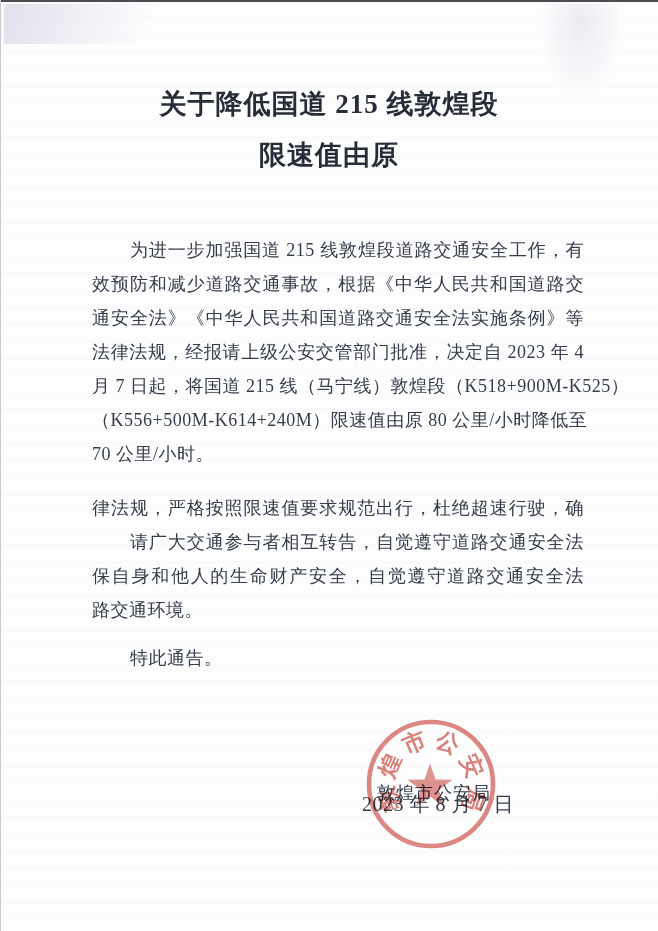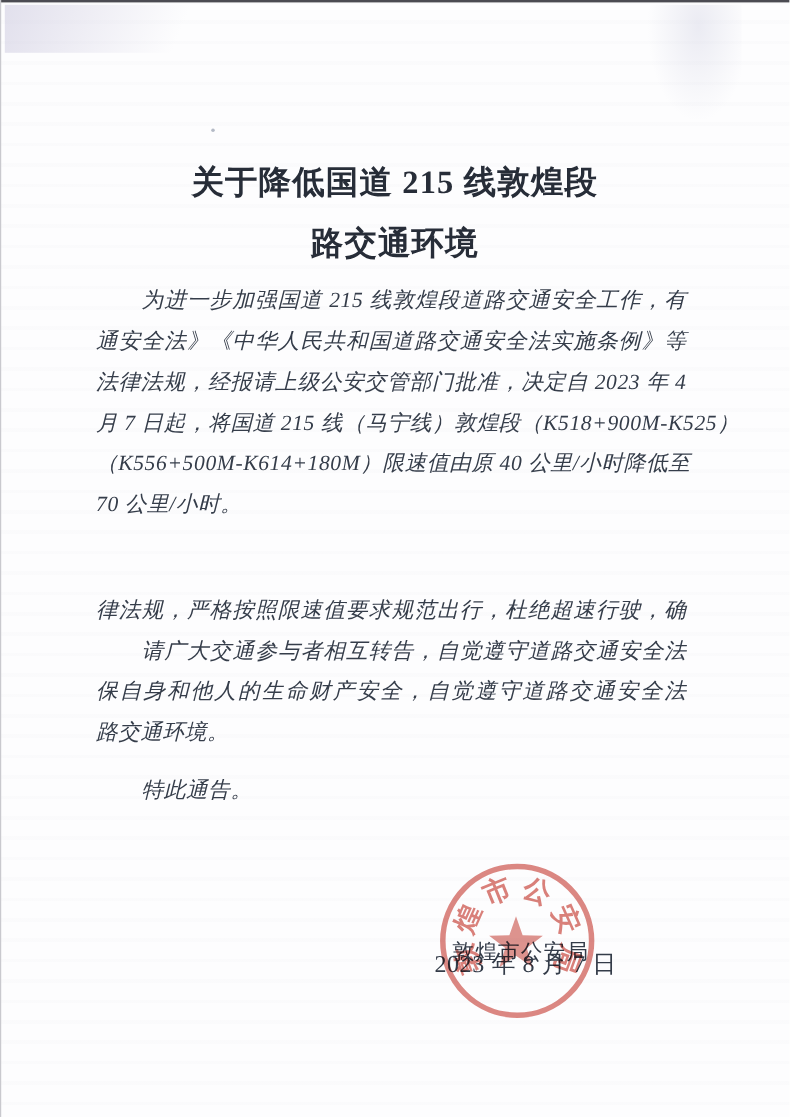--- a/index.html
+++ b/index.html
@@ -31,25 +31,24 @@
     background:radial-gradient(ellipse at 55% 18%, rgba(205,206,224,0.38), rgba(205,206,224,0) 68%);
   }
   .speck{
     position:absolute;left:176px;top:107px;width:3px;height:3px;border-radius:50%;
     background:#8e96a8;opacity:.65;
   }
   .title-line{
     position:absolute;left:0;width:658px;text-align:center;
     font-size:27px;line-height:36px;font-weight:700;color:#272d38;
     letter-spacing:1px;
-    margin-top:48px;
   }
   .title-1{top:86px;}
   .title-2{top:137px;}
-  .para{position:absolute;left:80px;width:492px;font-style:italic;}
+  .para{position:absolute;left:92px;width:492px;}
   .p1{top:233px;} .p2{top:491px;} .p3{top:641px;}
   .bline{
     height:34px;line-height:34px;font-size:18px;color:#353d4a;
     text-align:justify;text-align-last:justify;text-justify:inter-character;
     white-space:nowrap;letter-spacing:0.5px;
   }
   .bline.last{text-align:left;text-align-last:left;}
   .bline.first{text-indent:38px;}
   .sig-org{
     position:absolute;left:377px;top:780px;font-size:18px;line-height:26px;
@@ -72,28 +71,29 @@
 <body>
 
 <div class="scan-banding"></div>
 <div class="top-edge-line"></div>
 <div class="left-edge-line"></div>
 <div class="corner-wash"></div>
 <div class="top-smudge"></div>
 <div class="speck"></div>
 
 <div class="title-line title-1">关于降低国道 215 线敦煌段</div>
-<div class="title-line title-2">路交通环境</div>
+<div class="title-line title-2">限速值由原</div>
 
 <div class="para p1">
   <div class="bline first">为进一步加强国道 215 线敦煌段道路交通安全工作，有</div>
+  <div class="bline">效预防和减少道路交通事故，根据《中华人民共和国道路交</div>
   <div class="bline">通安全法》《中华人民共和国道路交通安全法实施条例》等</div>
   <div class="bline">法律法规，经报请上级公安交管部门批准，决定自 2023 年 4</div>
   <div class="bline">月 7 日起，将国道 215 线（马宁线）敦煌段（K518+900M-K525）</div>
-  <div class="bline">（K556+500M-K614+180M）限速值由原 40 公里/小时降低至</div>
+  <div class="bline">（K556+500M-K614+240M）限速值由原 80 公里/小时降低至</div>
   <div class="bline last">70 公里/小时。</div>
 </div>
 
 <div class="para p2">
   <div class="bline">律法规，严格按照限速值要求规范出行，杜绝超速行驶，确</div>
   <div class="bline first">请广大交通参与者相互转告，自觉遵守道路交通安全法</div>
   <div class="bline">保自身和他人的生命财产安全，自觉遵守道路交通安全法</div>
   <div class="bline last">路交通环境。</div>
 </div>
 

